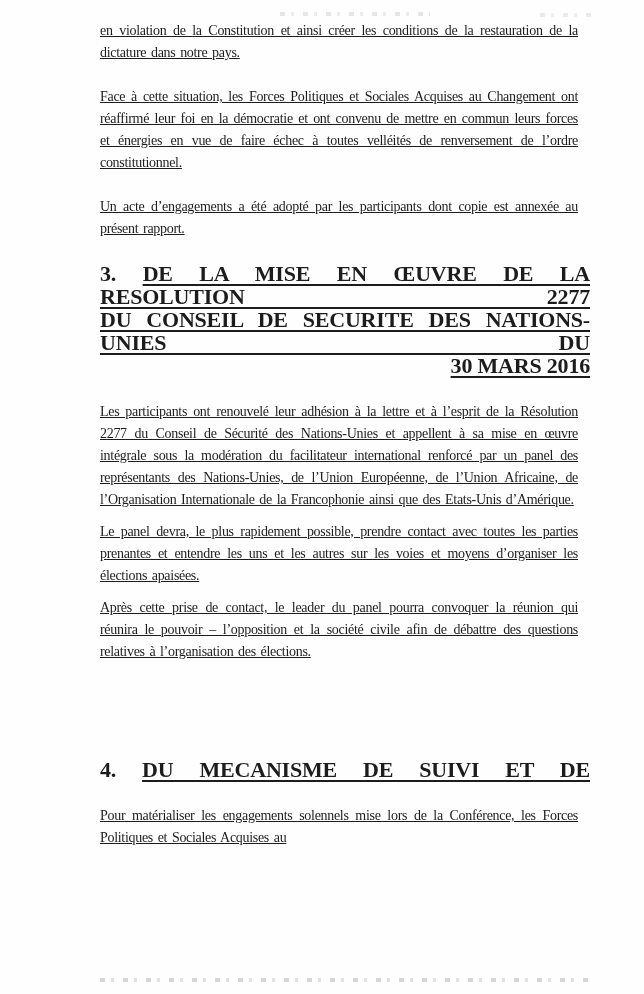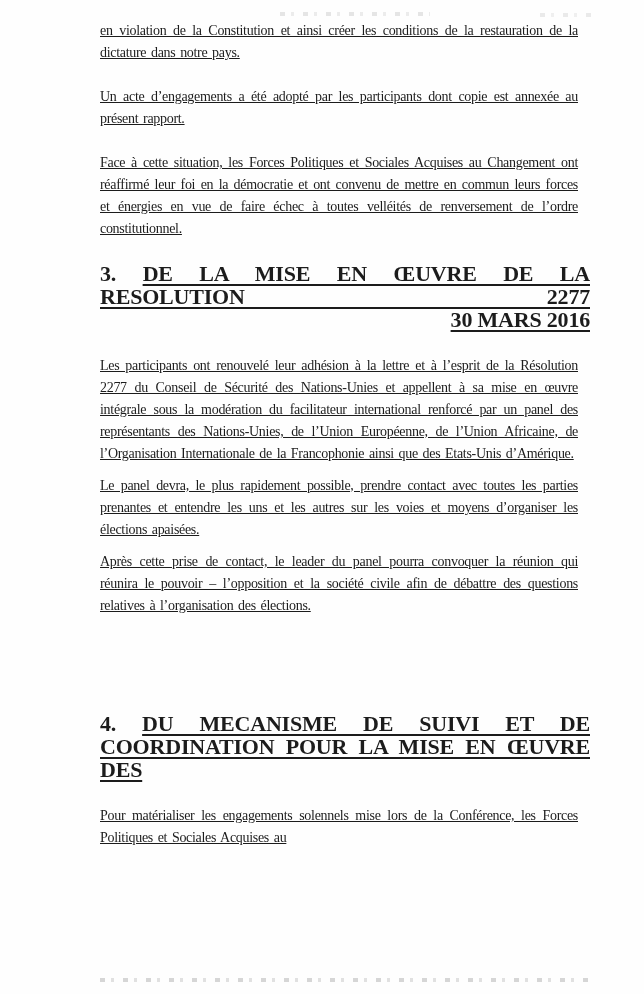--- a/index.html
+++ b/index.html
@@ -87,37 +87,37 @@
 </head>
 <body>
 
 <div class="page">
 
   <div class="scan-artifact top"></div>
   <div class="scan-artifact top-right"></div>
 
   <p class="body-p">en violation de la Constitution et ainsi créer les conditions de la restauration de la dictature dans notre pays.</p>
 
+  <p class="body-p">Face à cette situation, les Forces Politiques et Sociales Acquises au Changement ont réaffirmé leur foi en la démocratie et ont convenu de mettre en commun leurs forces et énergies en vue de faire échec à toutes velléités de renversement de l’ordre constitutionnel.</p>
+
   <p class="body-p">Un acte d’engagements a été adopté par les participants dont copie est annexée au présent rapport.</p>
-
-  <p class="body-p">Face à cette situation, les Forces Politiques et Sociales Acquises au Changement ont réaffirmé leur foi en la démocratie et ont convenu de mettre en commun leurs forces et énergies en vue de faire échec à toutes velléités de renversement de l’ordre constitutionnel.</p>
 
   <div class="heading">
     <div class="h-line h-just"><span class="h-num">3.</span> <span class="h-ul">DE LA MISE EN ŒUVRE DE LA RESOLUTION 2277</span></div>
+    <div class="h-line h-just"><span class="h-ul">DU CONSEIL DE SECURITE DES NATIONS-UNIES DU</span></div>
     <div class="h-line"><span class="h-ul">30 MARS 2016</span></div>
   </div>
 
   <p class="body-p tight">Les participants ont renouvelé leur adhésion à la lettre et à l’esprit de la Résolution 2277 du Conseil de Sécurité des Nations-Unies et appellent à sa mise en œuvre intégrale sous la modération du facilitateur international renforcé par un panel des représentants des Nations-Unies, de l’Union Européenne, de l’Union Africaine, de l’Organisation Internationale de la Francophonie ainsi que des Etats-Unis d’Amérique.</p>
 
   <p class="body-p tight">Le panel devra, le plus rapidement possible, prendre contact avec toutes les parties prenantes et entendre les uns et les autres sur les voies et moyens d’organiser les élections apaisées.</p>
 
   <p class="body-p before-h4">Après cette prise de contact, le leader du panel pourra convoquer la réunion qui réunira le pouvoir – l’opposition et la société civile afin de débattre des questions relatives à l’organisation des élections.</p>
 
   <div class="heading">
     <div class="h-line h-just"><span class="h-num">4.</span> <span class="h-ul">DU MECANISME DE SUIVI ET DE</span></div>
-    <div class="h-line h-just"><span class="h-ul">COORDINATION POUR LA MISE EN ŒUVRE DES</span></div>
   </div>
 
   <p class="body-p last">Pour matérialiser les engagements solennels mise lors de la Conférence, les Forces Politiques et Sociales Acquises au</p>
 
   <div class="scan-artifact bottom"></div>
 
 </div>
 
 </body></html>

